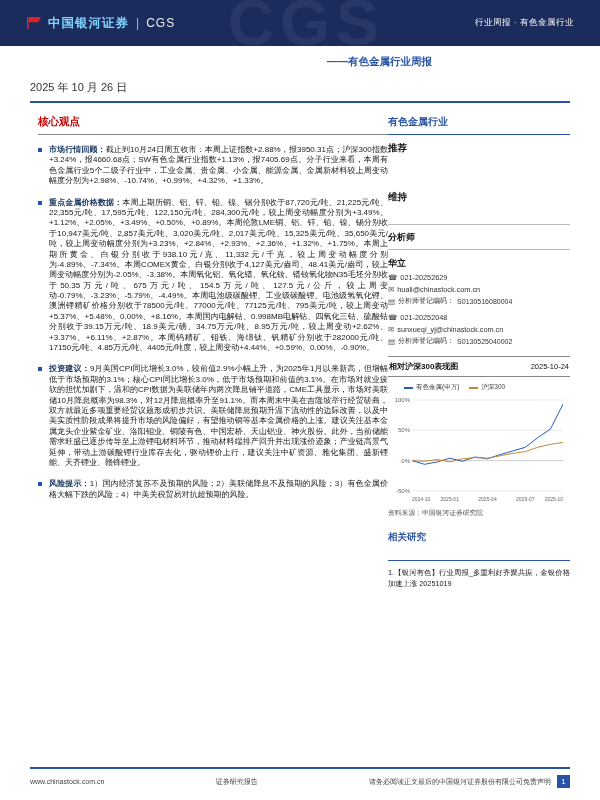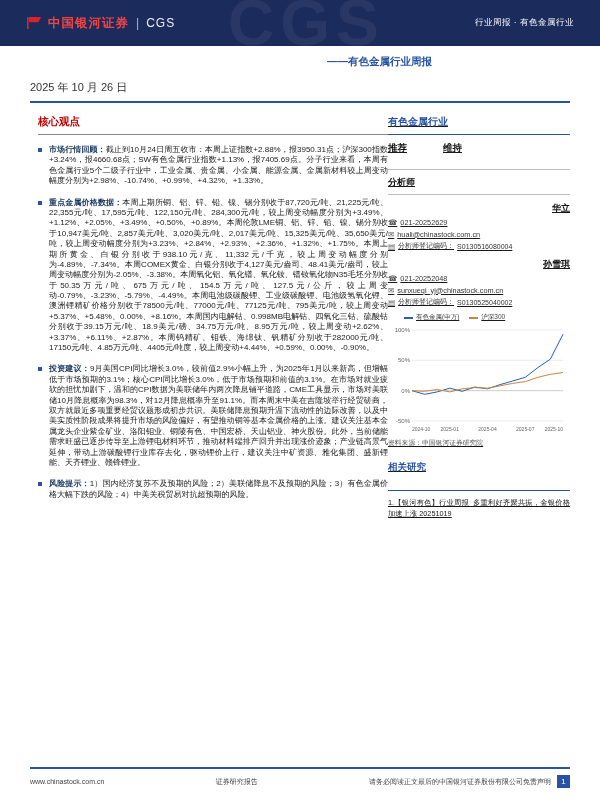--- a/index.html
+++ b/index.html
@@ -11,45 +11,45 @@
   
   .topbar {
     height:46px; background:#1b2b5c; display:flex; align-items:center;
     justify-content:space-between; padding:0 26px; position:relative; overflow:hidden;
   }
   .watermark {
     position:absolute; left:228px; top:-14px; font-size:64px; font-weight:bold;
     color:rgba(255,255,255,0.06); letter-spacing:6px; user-select:none;
   }
   .brand { display:flex; align-items:center; gap:6px; z-index:1; }
-  .brand-cn { color:#ef4444; font-size:12.5px; font-weight:bold; letter-spacing:1px; }
+  .brand-cn { color:#7dd3fc; font-size:12.5px; font-weight:bold; letter-spacing:1px; }
   .brand-sep { color:rgba(255,255,255,0.65); font-size:12px; margin:0 1px; }
   .brand-en { color:#ffffff; font-size:12px; opacity:0.92; letter-spacing:1px; }
   .header-right { color:#ffffff; font-size:8.5px; z-index:1; letter-spacing:0.5px; }
   
   .content { padding:0 30px; }
   .title-main { color:#2853a4; font-size:15px; font-weight:bold; margin:46px 0 0 8px; letter-spacing:0.5px; }
   .title-sub { color:#2853a4; font-size:10.5px; font-weight:bold; text-align:right; padding-right:138px; margin-top:9px; }
   .title-date { color:#333; font-size:11px; text-align:left; padding-right:28px; margin-top:11px; }
   .title-rule { border-bottom:2px solid #2853a4; margin-top:6px; }
   
   .columns { display:flex; margin-top:12px; }
   .left-col { flex:1; min-width:0; padding-left:8px; }
-  .right-col { width:182px; flex-shrink:0;text-decoration:underline; }
+  .right-col { width:182px; flex-shrink:0; }
   
   .core-heading { color:#c00000; font-weight:bold; font-size:10.5px; padding-bottom:5px; border-bottom:1px solid #8a8a8a; margin-bottom:10px; }
   ul.bullets { list-style:none; margin:0; padding:0; }
   .bullets li { position:relative; padding-left:11px; margin-bottom:11px; font-size:8px; line-height:1.3; text-align:justify; color:#1a1a1a; }
   .bullet-marker { position:absolute; left:0; top:3px; width:4px; height:4px; background:#2853a4; }
   .lead { font-weight:bold; color:#17355e; }
   
   .side-title { color:#2853a4; font-weight:bold; font-size:10px; padding-bottom:5px; border-bottom:1px solid #2853a4; }
-  .rating-row { display:flex; gap:36px; font-size:9.5px; font-weight:bold; color:#111; padding:7px 0 14px; border-bottom:1px solid #bbbbbb; }
+  .rating-row { display:flex; gap:36px; font-size:9.5px; font-weight:bold; color:#111; padding:7px 0 20px; border-bottom:1px solid #bbbbbb;flex-direction:column; }
   .analyst-heading { font-size:9px; font-weight:bold; color:#111; padding:6px 0 5px; border-bottom:1px solid #bbbbbb; }
-  .analyst { margin-top:7px;text-align:right; }
+  .analyst { margin-top:7px; }
   .analyst-name { font-weight:bold; font-size:9px; color:#111; margin-bottom:3px; }
   .contact-line { font-size:7.3px; color:#333; margin-bottom:2.5px; display:flex; gap:3px; align-items:center; }
   .contact-icon { font-size:7.5px; color:#555; }
   .cert-line { font-size:7px; color:#333; margin-bottom:5px; display:flex; gap:3px; align-items:center; }
   .chart-header { margin-top:10px; border-top:1px solid #888; border-bottom:1px solid #888; display:flex; justify-content:space-between; align-items:center; padding:4px 1px; }
   .chart-title { font-size:8px; font-weight:bold; color:#111; }
   .chart-date { font-size:7.5px; color:#111; }
   #chart-legend { display:flex; gap:10px; font-size:6.5px; color:#444; margin:6px 0 0 16px; }
   .legend-item { display:flex; align-items:center; }
   .legend-swatch { display:inline-block; width:9px; height:2px; margin-right:3px; }
@@ -130,36 +130,39 @@
           <span>huali@chinastock.com.cn</span>
         </div>
         <div class="cert-line">
           <span class="contact-icon">▤</span>
           <span>分析师登记编码：</span>
             <span>S0130516080004</span>
         </div>
       </div>
 
       <div class="analyst">
-        <div class="analyst-name">孙雪琪</div>
         <div class="contact-line">
           <span class="contact-icon">☎</span>
           <span>021-20252048</span>
         </div>
         <div class="contact-line">
           <span class="contact-icon">✉</span>
           <span>sunxueqi_yj@chinastock.com.cn</span>
         </div>
         <div class="cert-line">
           <span class="contact-icon">▤</span>
           <span>分析师登记编码：</span>
             <span>S0130525040002</span>
         </div>
       </div>
 
+      <div class="chart-header">
+        <span class="chart-title">相对沪深300表现图</span>
+        <span class="chart-date">2025-10-24</span>
+      </div>
       <div id="chart-legend">
           <span class="legend-item">
             <span class="legend-swatch" style="background: rgb(43, 92, 184);"></span>
             <span>有色金属(申万)</span>
           </span>
           <span class="legend-item">
             <span class="legend-swatch" style="background: rgb(194, 136, 58);"></span>
             <span>沪深300</span>
           </span>
         </div>

